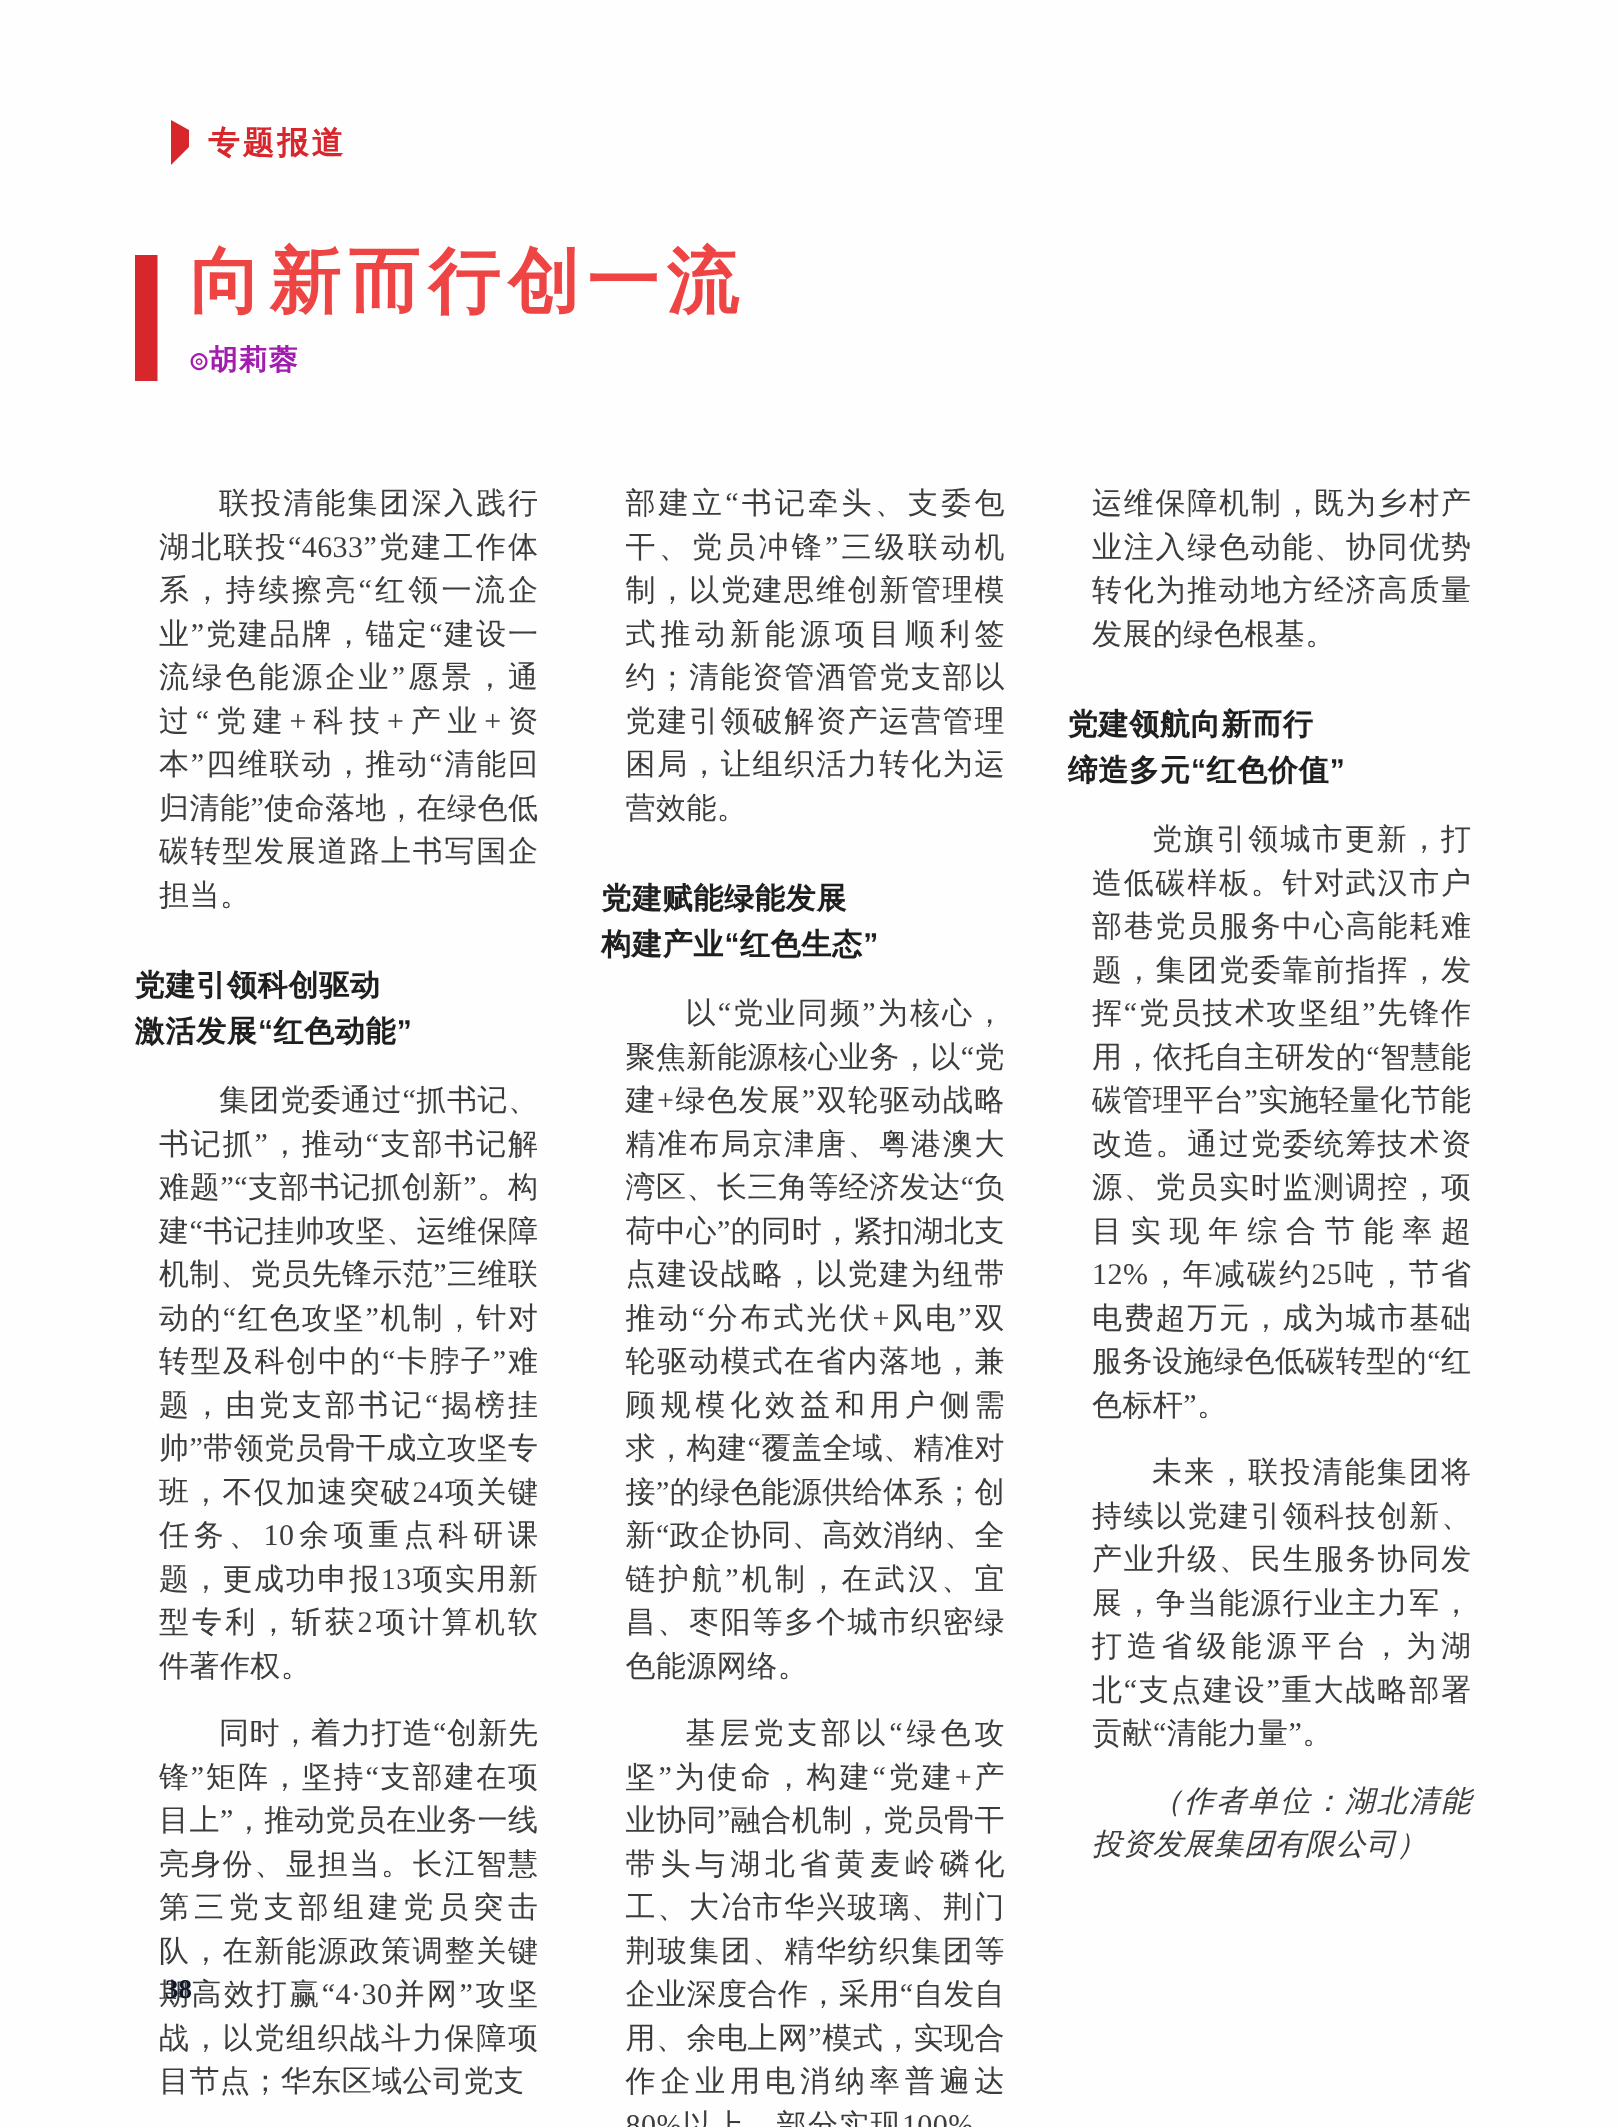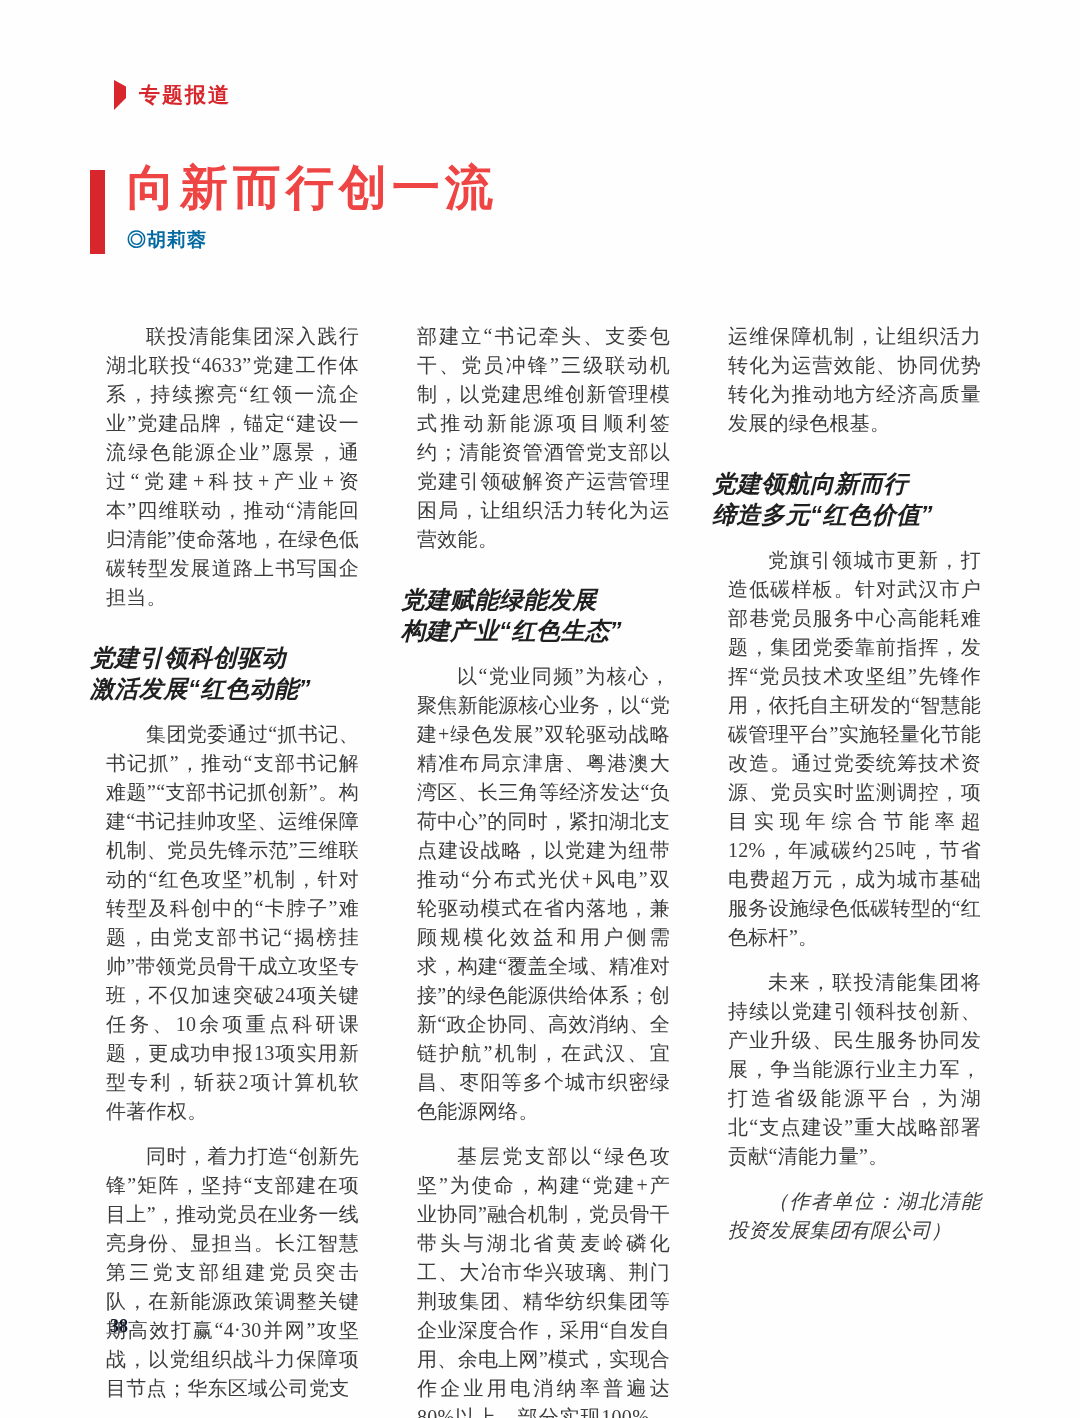--- a/index.html
+++ b/index.html
@@ -57,24 +57,24 @@
     margin: -8px 0 0 0;
     font-family: "Liberation Sans", "DejaVu Sans", sans-serif;
     font-weight: 900;
     font-size: 48px;
     letter-spacing: 5px;
     color: #ef4444;
     line-height: 1.1;
   }
   .article-author {
     margin-top: 12px;
-    font-family: Liberation Serif, serif;
+    font-family: Liberation Mono, monospace;
     font-size: 19px;
     font-weight: 600;
-    color: #0369a1;
+    color: #a21caf;
     letter-spacing: 1px;
   }
   
   .columns {
     position: absolute;
     left: 90px;
     top: 306px;
     width: 906px;
     display: flex;
     gap: 26px;
@@ -90,27 +90,26 @@
     letter-spacing: 0.3px;
     text-align: justify;
     color: #3c3c3c;
   }
   .col p.indent {
     text-indent: 2em;
   }
   .subhead {
     font-family: "Liberation Sans", "DejaVu Sans", sans-serif;
     font-weight: 700;
-    font-size: 24px;
+    font-size: 20px;
     line-height: 31px;
     color: #1f1f1f;
     margin: 30px 0 12px 0;
     white-space: pre-line;
     letter-spacing: 0.5px;
-    font-style: italic;
   }
   .author-note {
     font-style: italic;
     color: #3c3c3c;
   }
   
   .pagenum {
     position: absolute;
     left: 110px;
     top: 1316px;
@@ -150,21 +149,21 @@
 
     <div class="col">
       <p>部建立“书记牵头、支委包干、党员冲锋”三级联动机制，以党建思维创新管理模式推动新能源项目顺利签约；清能资管酒管党支部以党建引领破解资产运营管理困局，让组织活力转化为运营效能。</p>
       <h2 class="subhead">党建赋能绿能发展
 构建产业“红色生态”</h2>
       <p class="indent">以“党业同频”为核心，聚焦新能源核心业务，以“党建+绿色发展”双轮驱动战略精准布局京津唐、粤港澳大湾区、长三角等经济发达“负荷中心”的同时，紧扣湖北支点建设战略，以党建为纽带推动“分布式光伏+风电”双轮驱动模式在省内落地，兼顾规模化效益和用户侧需求，构建“覆盖全域、精准对接”的绿色能源供给体系；创新“政企协同、高效消纳、全链护航”机制，在武汉、宜昌、枣阳等多个城市织密绿色能源网络。</p>
       <p class="indent">基层党支部以“绿色攻坚”为使命，构建“党建+产业协同”融合机制，党员骨干带头与湖北省黄麦岭磷化工、大冶市华兴玻璃、荆门荆玻集团、精华纺织集团等企业深度合作，采用“自发自用、余电上网”模式，实现合作企业用电消纳率普遍达80%以上，部分实现100%，形成“企业降本、能源增效、环境减碳”的三方共赢格局。同步组建红色运维团队，将“党建+技术创新”融入全周期保障，以平台监控+定期巡检+智能清洗”全周期</p>
     </div>
 
     <div class="col">
-      <p>运维保障机制，让组织活力转化为运营效能、协同优势转化为推动地方经济高质量发展的绿色根基。</p>
+      <p>运维保障机制，既为乡村产业注入绿色动能、协同优势转化为推动地方经济高质量发展的绿色根基。</p>
       <h2 class="subhead">党建领航向新而行
 缔造多元“红色价值”</h2>
       <p class="indent">党旗引领城市更新，打造低碳样板。针对武汉市户部巷党员服务中心高能耗难题，集团党委靠前指挥，发挥“党员技术攻坚组”先锋作用，依托自主研发的“智慧能碳管理平台”实施轻量化节能改造。通过党委统筹技术资源、党员实时监测调控，项目实现年综合节能率超12%，年减碳约25吨，节省电费超万元，成为城市基础服务设施绿色低碳转型的“红色标杆”。</p>
       <p class="indent">未来，联投清能集团将持续以党建引领科技创新、产业升级、民生服务协同发展，争当能源行业主力军，打造省级能源平台，为湖北“支点建设”重大战略部署贡献“清能力量”。</p>
       <p class="indent author-note">（作者单位：湖北清能投资发展集团有限公司）</p>
     </div>
 
   </div>
 
   <div class="pagenum">38</div>

